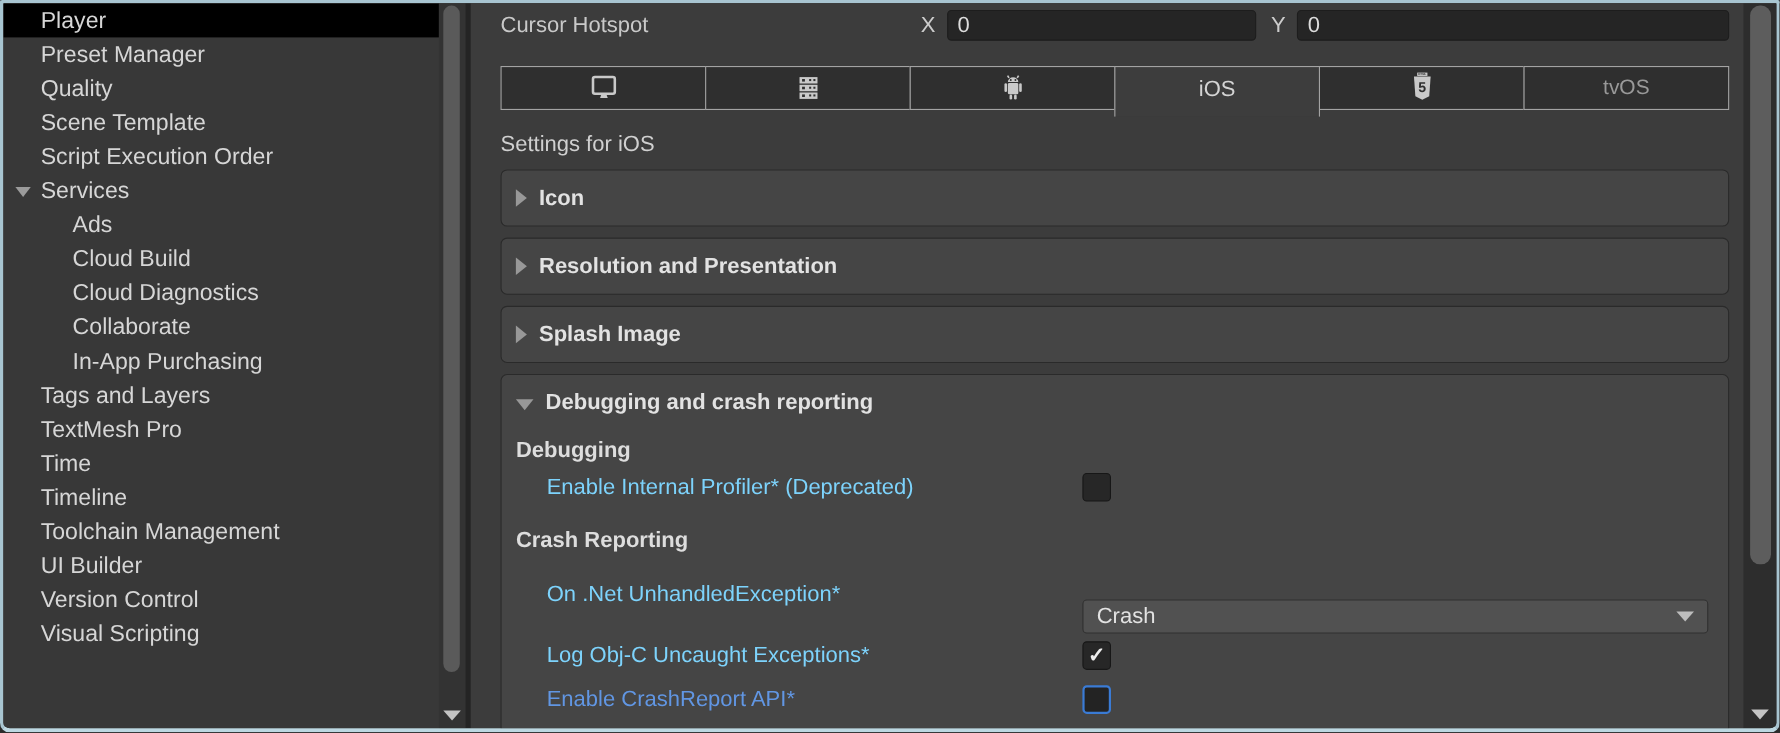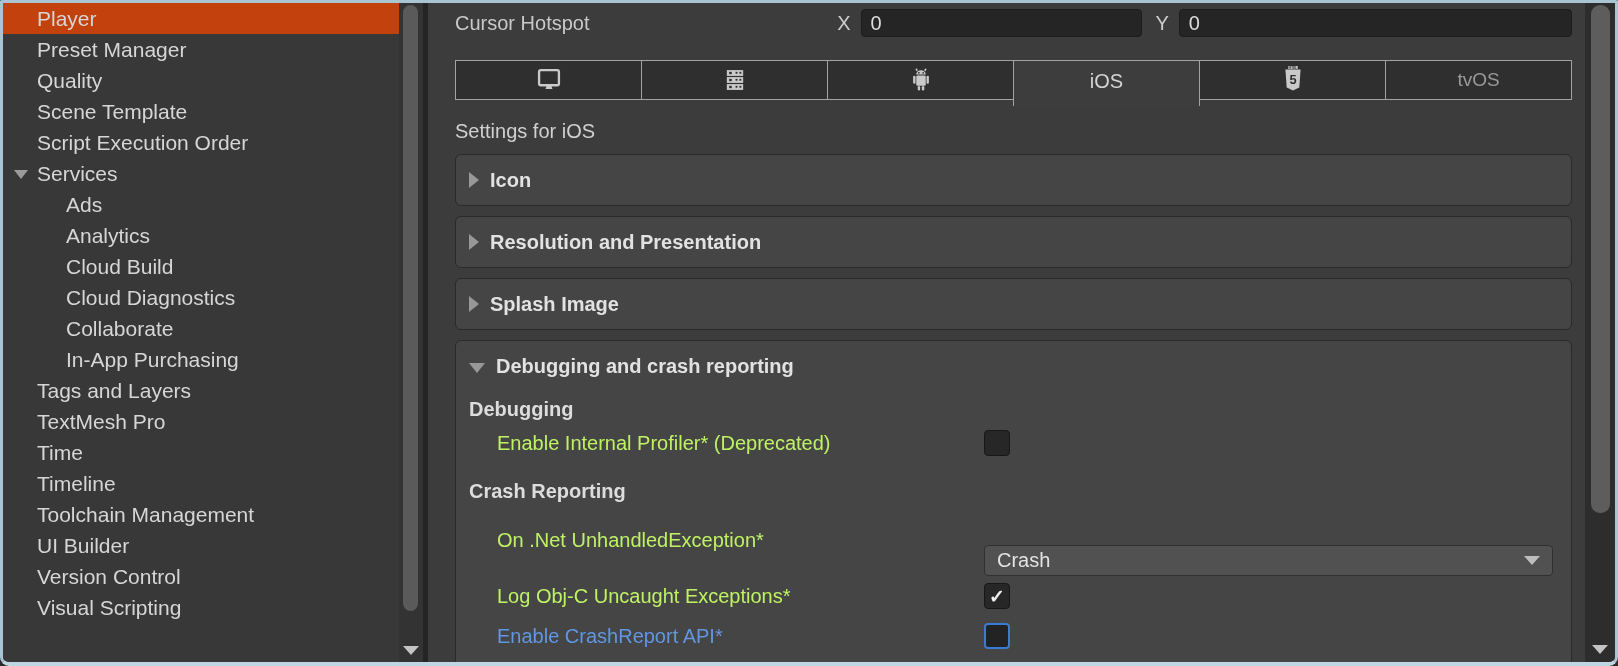--- a/index.html
+++ b/index.html
@@ -8,21 +8,21 @@
     width:1618px;height:666px;overflow:hidden;display:flex;
     border:3px solid #a8c5d1;border-bottom:4px solid #bdd8e2;border-radius:2px 2px 9px 9px;
     background:#383838;
   }
   
   .sidebar{width:420px;position:relative;background:#383838;flex:none;overflow:hidden;}
   .sidebar-list{width:396px;}
   .side-item{position:relative;height:31px;line-height:31px;font-size:21px;color:#d6d6d6;
     padding-left:34px;white-space:nowrap;overflow:hidden;cursor:default;}
   .side-item.indent1{padding-left:63px;}
-  .side-item.selected{background:#c2410c;}
+  .side-item.selected{background:#000000;}
   .fold-tri{position:absolute;left:11px;top:12px;width:0;height:0;
     border-left:7px solid transparent;border-right:7px solid transparent;border-top:9px solid #9b9b9b;}
   .sidebar-scrollbar{position:absolute;top:0;right:0;width:24px;height:100%;background:#333333;}
   .sb-thumb{position:absolute;left:4px;top:2px;width:15px;height:606px;background:#5a5a5a;border-radius:8px;}
   .sb-arrow{position:absolute;left:4px;bottom:7px;width:0;height:0;
     border-left:8px solid transparent;border-right:8px solid transparent;border-top:9px solid #c4c4c4;}
   .divider{width:5px;background:#242424;flex:none;}
   
   .main{flex:1;background:#3c3c3c;padding:0 13px 0 27px;position:relative;overflow:hidden;}
   .hotspot-row{display:flex;align-items:center;padding-top:5px;height:35px;font-size:20px;color:#c9c9c9;}
@@ -46,21 +46,21 @@
   .box{background:#454545;border:1px solid #2a2a2a;border-radius:6px;margin-top:10px;}
   .box-header{display:flex;align-items:center;height:50px;padding-left:13px;cursor:pointer;}
   .chev{width:0;height:0;margin-right:11px;flex:none;}
   .chev.right{border-top:8px solid transparent;border-bottom:8px solid transparent;border-left:10px solid #989898;}
   .chev.down{border-left:8px solid transparent;border-right:8px solid transparent;border-top:10px solid #989898;margin-top:3px;}
   .box-title{font-size:20px;font-weight:bold;color:#e2e2e2;}
   .box-content{padding:0 18px 18px 13px;}
   .group-title{font-size:20px;font-weight:bold;color:#dddddd;height:28px;line-height:28px;margin-top:4px;}
   .group-title.gap{margin-top:14px;}
   .prop-row{display:flex;align-items:center;min-height:40px;}
-  .prop-label{width:515px;flex:none;padding-left:28px;font-size:20px;color:#bef264;}
+  .prop-label{width:515px;flex:none;padding-left:28px;font-size:20px;color:#7dd3fc;}
   .prop-label.link{color:#6196e3;}
   .prop-value{flex:1;display:flex;align-items:center;}
   .checkbox{width:26px;height:26px;background:#272727;border:1px solid #171717;border-radius:4px;
     display:flex;align-items:center;justify-content:center;color:#ededed;font-size:19px;font-weight:bold;cursor:pointer;}
   .checkbox.accent{border:2px solid #3a7bd5;background:#232323;}
   .dropdown{flex:1;height:31px;background:#515151;border:1px solid #303030;border-radius:4px;
     display:flex;align-items:center;padding:0 12px;cursor:pointer;margin-top:40px;}
   .dropdown-value{flex:1;font-size:20px;color:#e2e2e2;}
   .dd-caret{width:0;height:0;border-left:8px solid transparent;border-right:8px solid transparent;border-top:9px solid #bdbdbd;}
   .partial-box{height:18px;background:#454545;border:1px solid #2a2a2a;border-radius:6px 6px 0 0;margin-top:9px;}
@@ -77,21 +77,20 @@
 
   <aside class="sidebar">
     <div class="sidebar-list">
         <div class="side-item selected"><span>Player</span></div>
         <div class="side-item"><span>Preset Manager</span></div>
         <div class="side-item"><span>Quality</span></div>
         <div class="side-item"><span>Scene Template</span></div>
         <div class="side-item"><span>Script Execution Order</span></div>
         <div class="side-item"><span class="fold-tri"></span><span>Services</span></div>
         <div class="side-item indent1"><span>Ads</span></div>
-        <div class="side-item indent1"><span>Analytics</span></div>
         <div class="side-item indent1"><span>Cloud Build</span></div>
         <div class="side-item indent1"><span>Cloud Diagnostics</span></div>
         <div class="side-item indent1"><span>Collaborate</span></div>
         <div class="side-item indent1"><span>In-App Purchasing</span></div>
         <div class="side-item"><span>Tags and Layers</span></div>
         <div class="side-item"><span>TextMesh Pro</span></div>
         <div class="side-item"><span>Time</span></div>
         <div class="side-item"><span>Timeline</span></div>
         <div class="side-item"><span>Toolchain Management</span></div>
         <div class="side-item"><span>UI Builder</span></div>

